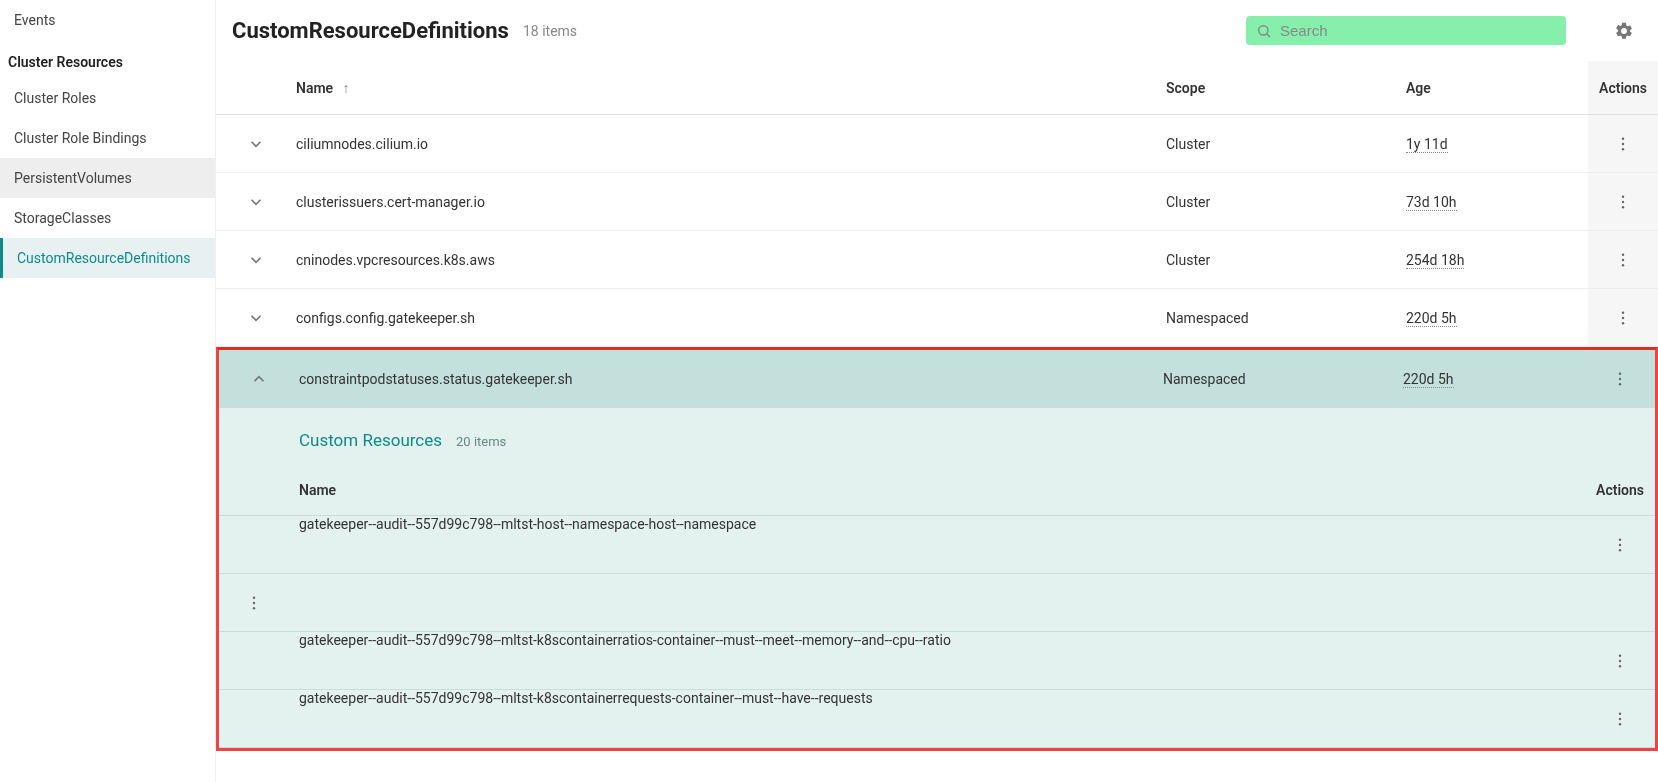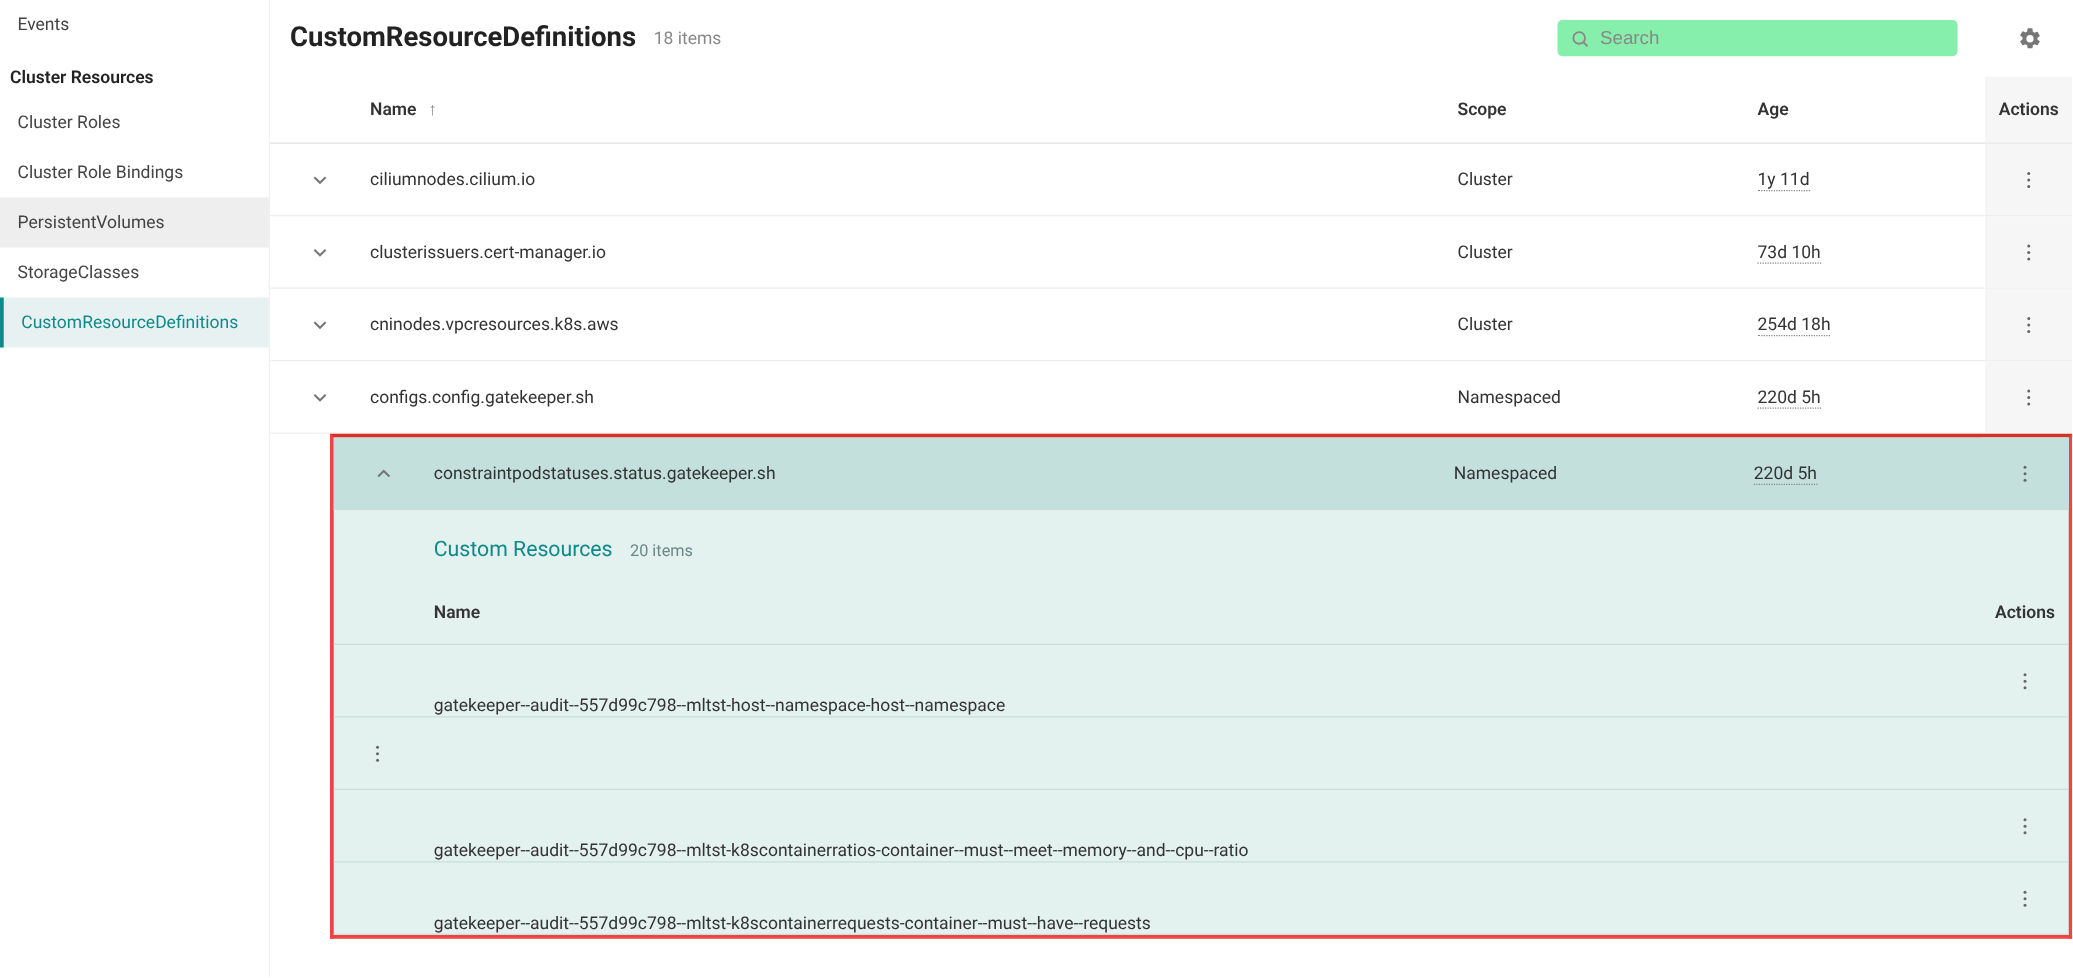--- a/index.html
+++ b/index.html
@@ -128,21 +128,20 @@
   }
   .row.expanded .cell-actions { background: #c3e0dd; }
 
   .sort-arrow { margin-left: 6px; color: #888; }
 
   .nested {
     background: #e3f1ef;
     border: 3px solid #ef4444;
     border-top: 3px solid #d93025;
     padding-top: 0;
-    margin-left: 48px;
   }
   .nested .row.expanded { border-bottom: 1px solid #c9dedb; }
   .nested-header {
     padding: 22px 0 14px 80px;
     display: flex;
     align-items: baseline;
   }
   .nested-title {
     font-size: 17px;
     font-weight: 400;
@@ -155,21 +154,21 @@
   }
   .nested-table-header {
     display: flex;
     align-items: center;
     min-height: 52px;
     border-bottom: 1px solid #c9dedb;
     font-weight: 600;
   }
   .nested-row {
     display: flex;
-    align-items: flex-end;
+    align-items: flex-start;
     min-height: 58px;
     border-bottom: 1px solid #c9dedb;
   }
   .nested-cell-name { flex: 1; padding-left: 80px; }
   .nested-cell-actions {
     width: 70px;
     display: flex;
     justify-content: center;
     align-items: center;
     align-self: stretch;

